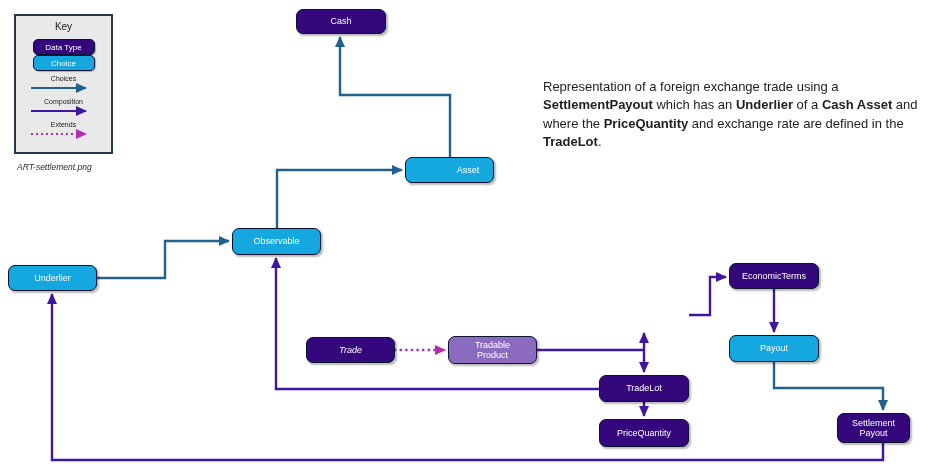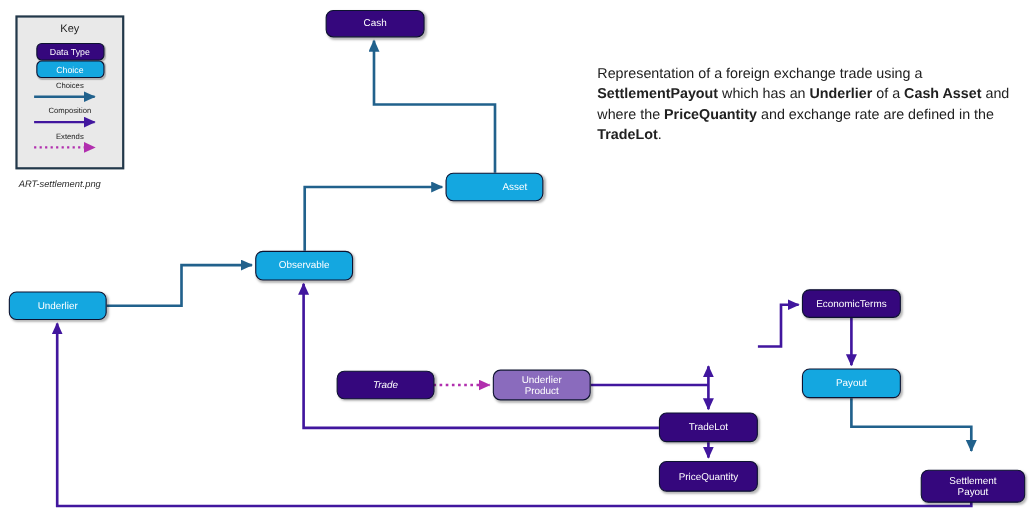--- a/index.html
+++ b/index.html
@@ -48,21 +48,21 @@
   .key-pill.choice{background:var(--choice-fill,#14a7e0);}
   .key-row{display:flex;flex-direction:column;align-items:center;margin-top:4px;}
   .key-row .lbl{font-size:7px;color:#1a1a1a;}
   .key-row svg{display:block;margin-top:0px;}
   .kline{fill:none;stroke-width:2.2px;}
   .kline.choices{stroke:var(--choices-arrow,#21618c);}
   .kline.composition{stroke:var(--composition-arrow,#41169e);}
   .kline.extends{stroke:var(--extends-arrow,#b12fae);stroke-dasharray:2 3;}
   .key-caption{position:absolute;left:17px;top:162px;font-size:8.5px;font-style:italic;color:#2b2b2b;}
 
-  .annotation{position:absolute;left:543px;top:58px;width:392px;font-size:13px;
+  .annotation{position:absolute;left:543px;top:78px;width:392px;font-size:13px;
               line-height:1.42;color:var(--text,#212121);}
 </style>
 </head>
 <body>
 
 <div class="canvas">
 
   <svg class="edges" viewBox="0 0 936 473">
     <defs>
       <marker id="mh-choices" markerUnits="userSpaceOnUse" markerWidth="12" markerHeight="11" refX="10" refY="5" orient="auto">
@@ -131,31 +131,31 @@
   <div class="node choice" style="left:232px;top:228px;width:89px;height:27px;">
     <span class="nlabel">Observable</span>
   </div>
   <div class="node choice" style="left:8px;top:265px;width:89px;height:26px;">
     <span class="nlabel">Underlier</span>
   </div>
   <div class="node data" style="left:306px;top:337px;width:89px;height:26px;font-style:italic;">
     <span class="nlabel">Trade</span>
   </div>
   <div class="node abstract wrap2" style="left:448px;top:336px;width:89px;height:28px;">
-    <span class="nlabel">Underlier Product</span>
+    <span class="nlabel">Tradable Product</span>
   </div>
   <div class="node data" style="left:729px;top:263px;width:90px;height:26px;">
     <span class="nlabel">EconomicTerms</span>
   </div>
   <div class="node choice" style="left:729px;top:335px;width:90px;height:27px;">
     <span class="nlabel">Payout</span>
   </div>
   <div class="node data" style="left:599px;top:375px;width:90px;height:27px;">
     <span class="nlabel">TradeLot</span>
   </div>
   <div class="node data" style="left:599px;top:419px;width:90px;height:28px;">
     <span class="nlabel">PriceQuantity</span>
   </div>
-  <div class="node data wrap2" style="left:837px;top:413px;width:95px;height:30px;margin-top:14px;">
+  <div class="node data wrap2" style="left:837px;top:413px;width:73px;height:30px;">
     <span class="nlabel">Settlement Payout</span>
   </div>
 
 </div>
 
 </body></html>

